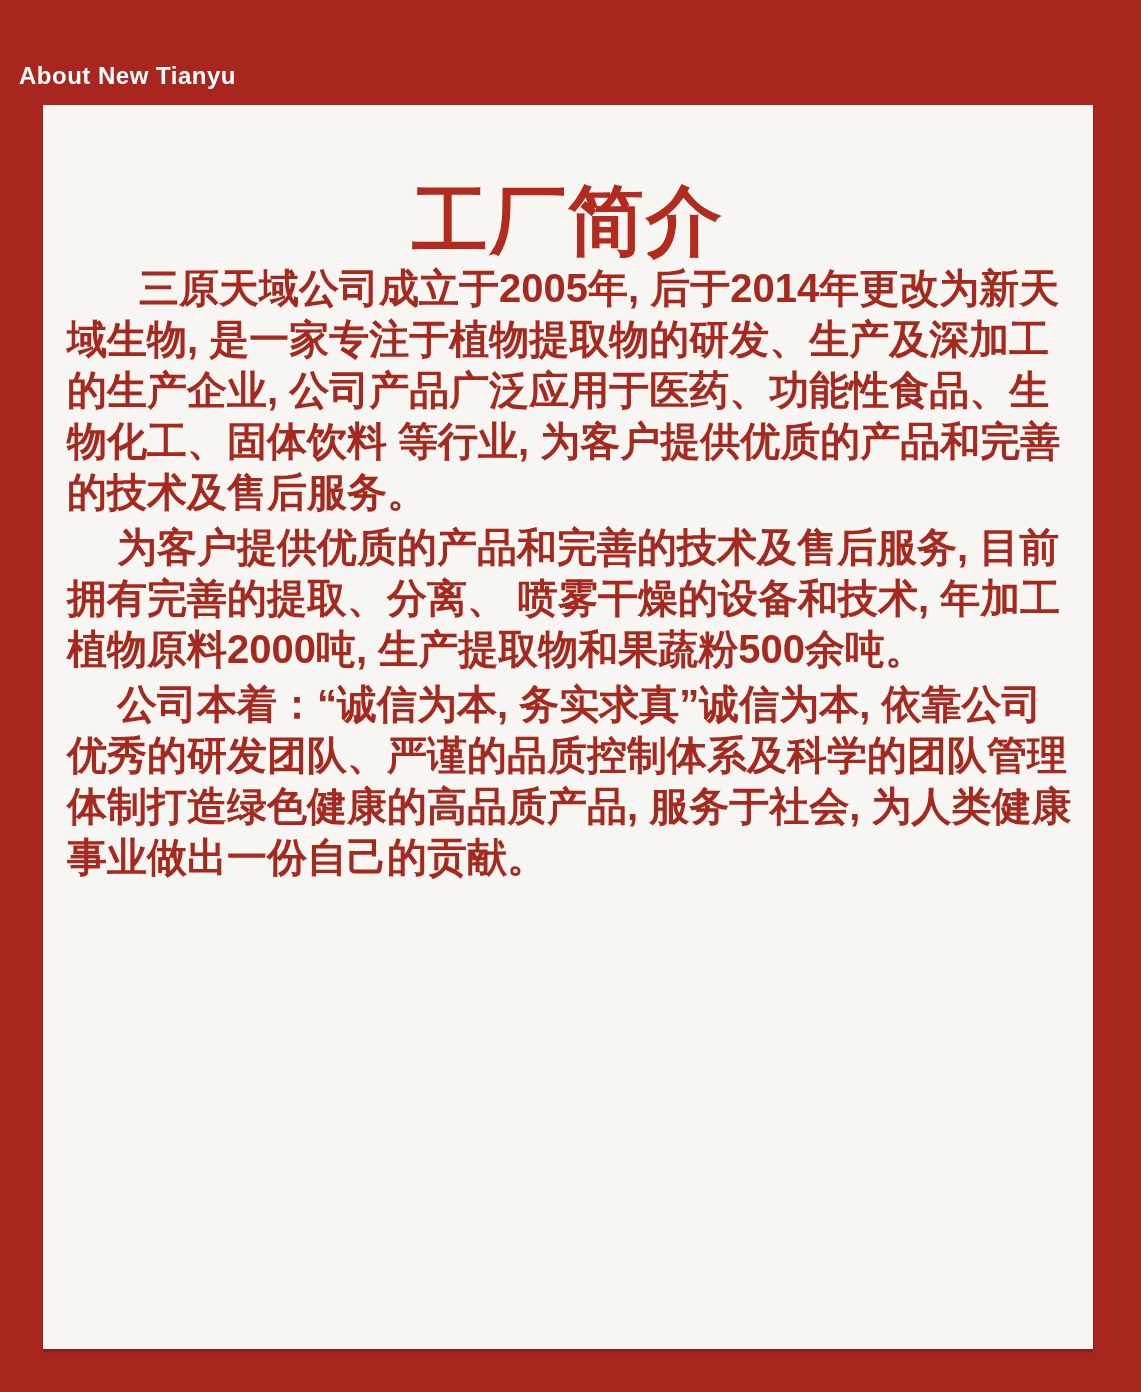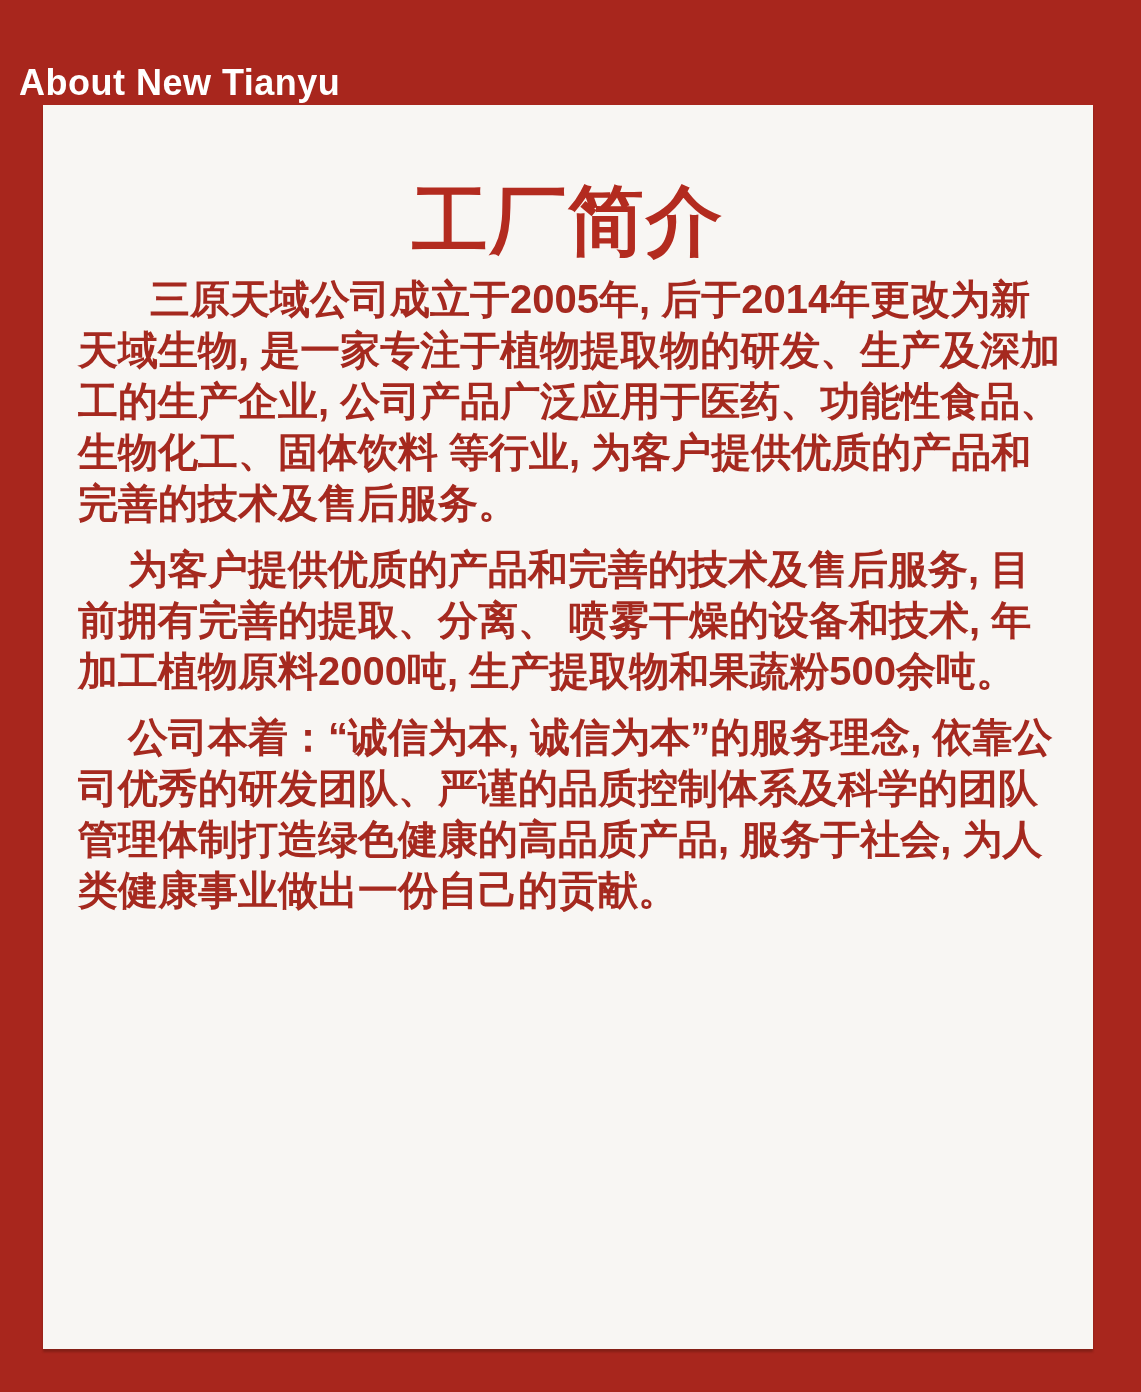--- a/index.html
+++ b/index.html
@@ -29,21 +29,21 @@
     top: 4px;
     font-size: 52px;
     font-weight: bold;
     line-height: 58px;
     white-space: nowrap;
   }
   .header-en {
     position: absolute;
     left: 19px;
     top: 62px;
-    font-size: 36px;
+    font-size: 24px;
     font-weight: bold;
     letter-spacing: 0.5px;
     white-space: nowrap;
   }
   .panel {
     position: absolute;
     left: 43px;
     top: 105px;
     width: 1050px;
     height: 1244px;
@@ -59,36 +59,36 @@
     font-weight: bold;
     letter-spacing: 2px;
     color: var(--title-color, #B32B1F);
   }
   .body-text {
     padding: 0 14px 0 20px;
     color: var(--body-text-color, #A5291F);
     font-weight: bold;
   }
   .body-text p {
-    margin: 15px;
+    margin: 4px;
     font-size: 40px;
     line-height: 51px;
     text-align: left;
   }
   .para-1 { margin-top: 104px; text-indent: 72px; }
   .para-2 { margin-top: 107px; text-indent: 50px; }
   .para-3 { margin-top: 96px;  text-indent: 50px; }
 </style>
 </head>
 <body>
 
 <header class="header">
   <div class="header-en">About New Tianyu</div>
 </header>
 
 <main class="panel">
   <h1 class="panel-title">工厂简介</h1>
   <div class="body-text">
     <p class="para-1">三原天域公司成立于2005年, 后于2014年更改为新天域生物, 是一家专注于植物提取物的研发、生产及深加工的生产企业, 公司产品广泛应用于医药、功能性食品、生物化工、固体饮料 等行业, 为客户提供优质的产品和完善的技术及售后服务。</p>
     <p class="para-2">为客户提供优质的产品和完善的技术及售后服务, 目前拥有完善的提取、分离、 喷雾干燥的设备和技术, 年加工植物原料2000吨, 生产提取物和果蔬粉500余吨。</p>
-    <p class="para-3">公司本着：“诚信为本, 诚信为本”的服务理念, 依靠公司优秀的研发团队、严谨的品质控制体系及科学的团队管理体制打造绿色健康的高品质产品, 服务于社会, 为人类健康事业做出一份自己的贡献。</p>
+    <p class="para-3">公司本着：“诚信为本, 务实求真”诚信为本, 依靠公司优秀的研发团队、严谨的品质控制体系及科学的团队管理体制打造绿色健康的高品质产品, 服务于社会, 为人类健康事业做出一份自己的贡献。</p>
   </div>
 </main>
 
 </body></html>

